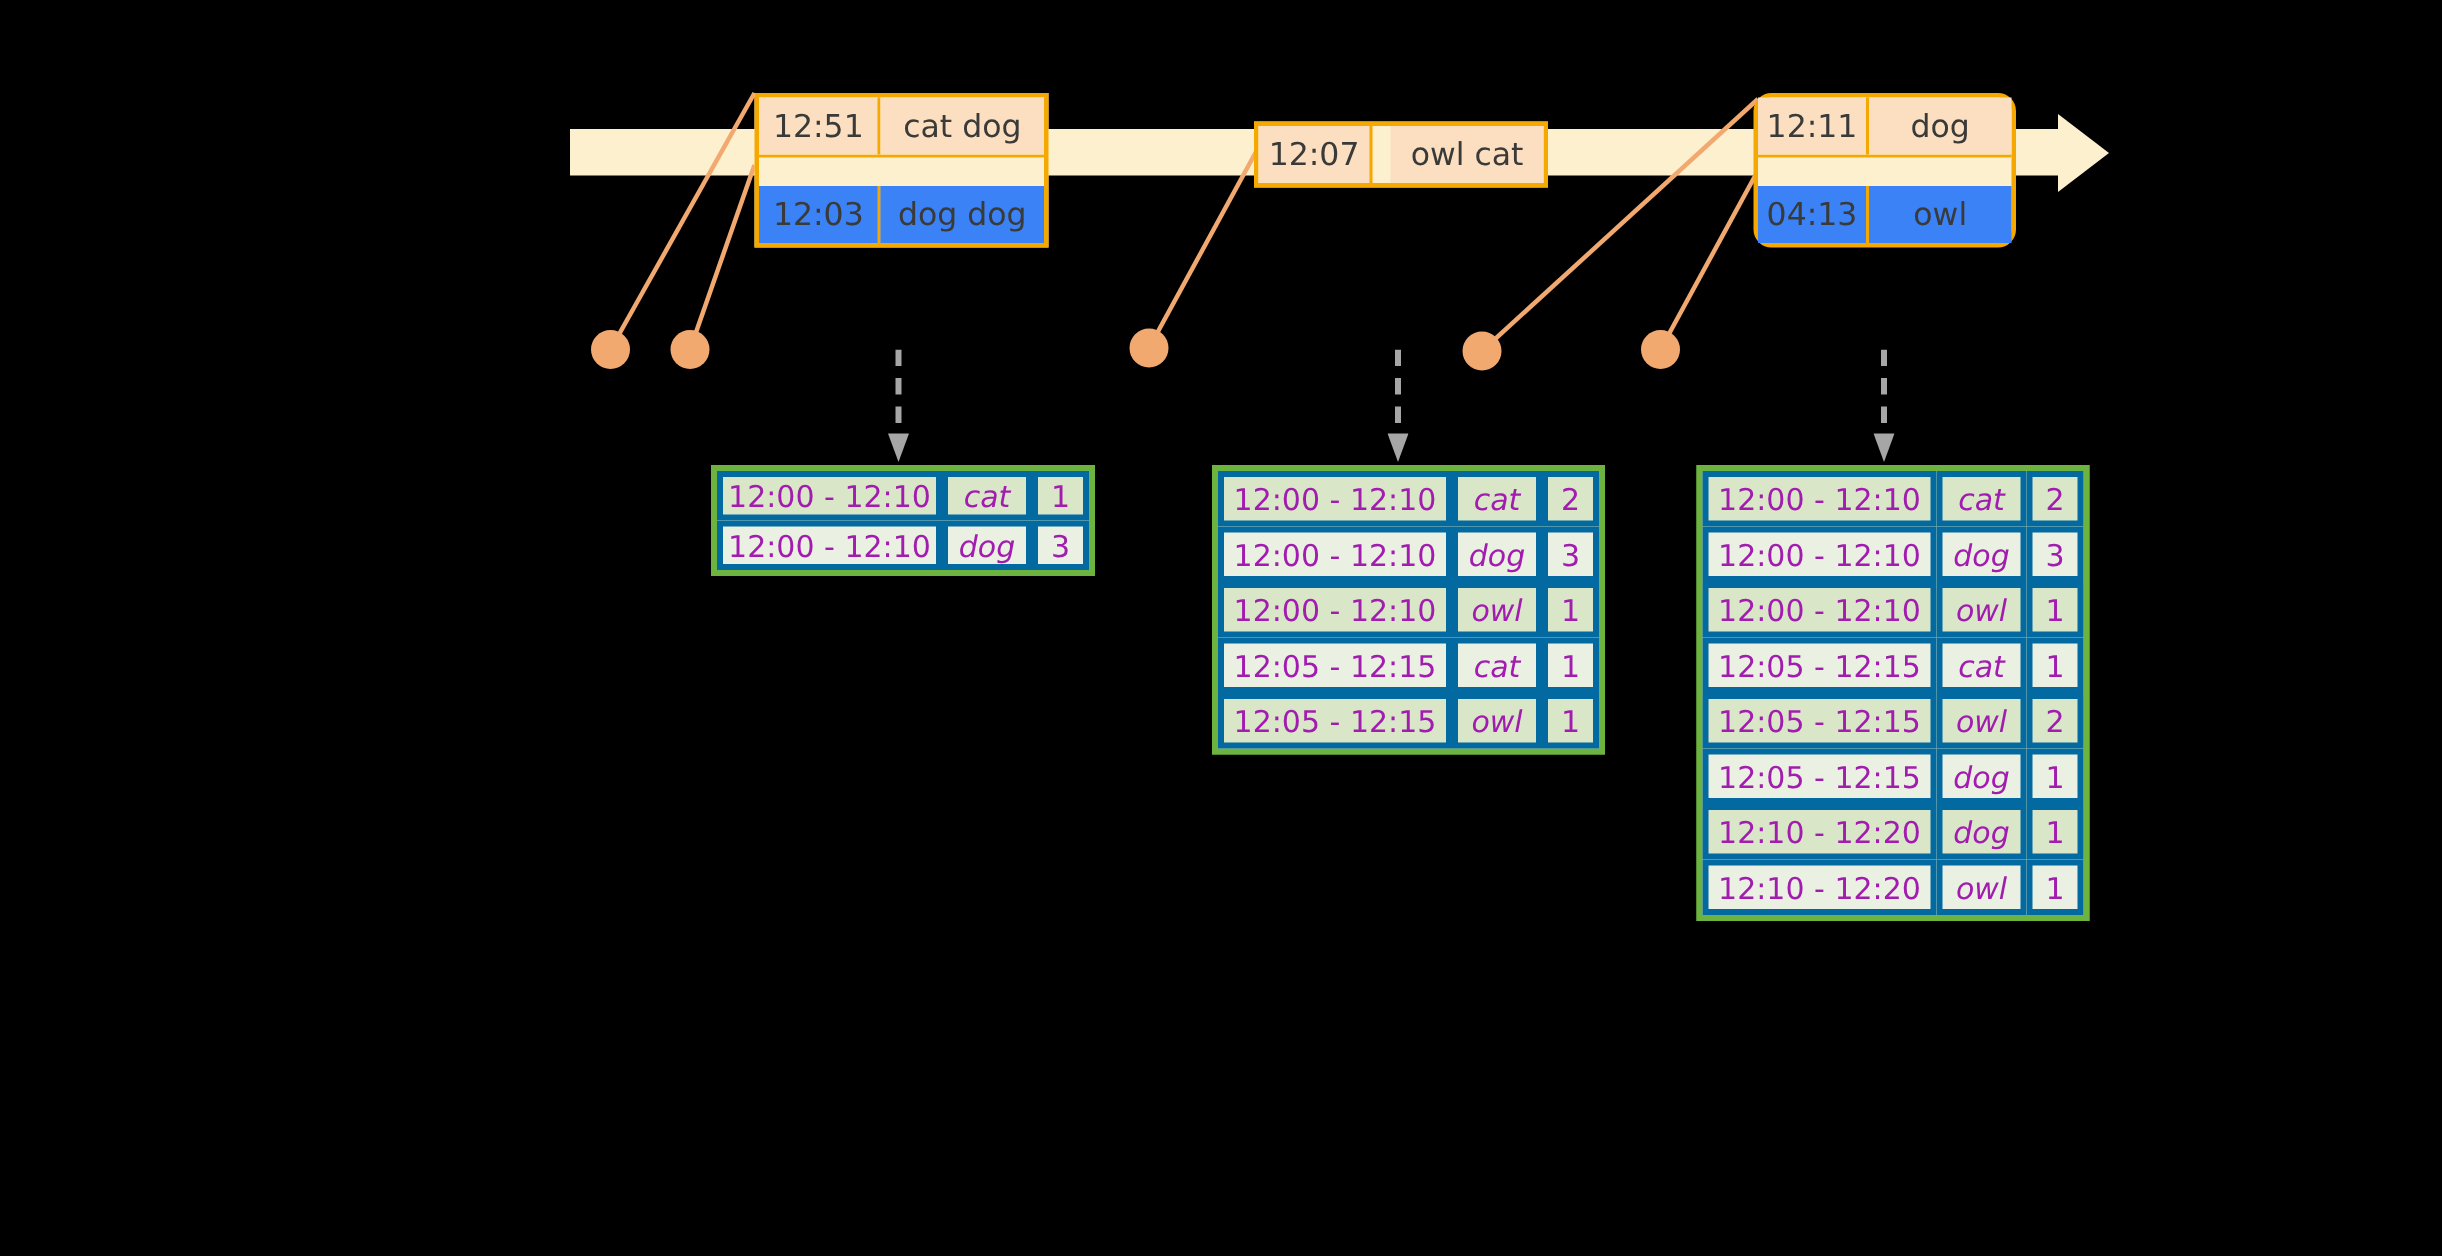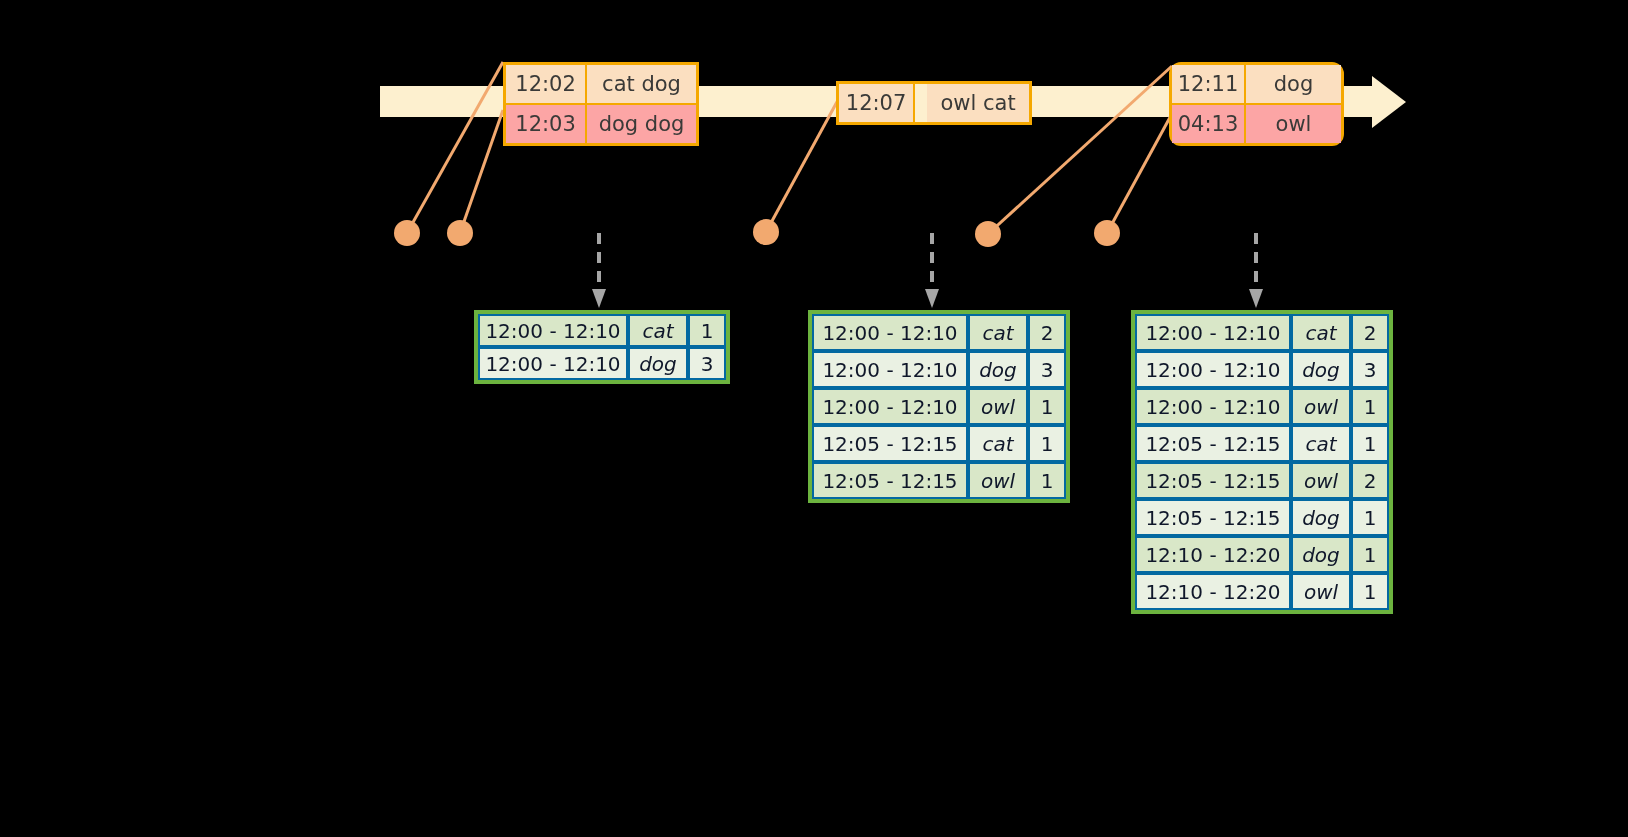--- a/index.html
+++ b/index.html
@@ -50,21 +50,21 @@
     background: #fdf0cf;
   }
   .event-row {
     display: flex;
     box-sizing: border-box;
   }
   .event-row + .event-row {
     border-top: 2px solid #f5a800;
   }
   .event-row.shade .ev-cell { background: #fbdfc0; }
-  .event-row.light .ev-cell { background: #fca5a5; }
+  .event-row.light .ev-cell { background: #3b82f6; margin-top: 19px; }
   .ev-cell {
     box-sizing: border-box;
     display: flex;
     align-items: center;
     justify-content: center;
     font-size: 21px;
     color: #3a3a38;
     height: 38px;
     white-space: nowrap;
   }
@@ -115,22 +115,22 @@
   .rt-row {
     display: flex;
   }
   .rt-cell {
     box-sizing: border-box;
     height: 33px;
     display: flex;
     align-items: center;
     justify-content: center;
     font-size: 20px;
-    color: #0f172a;
-    border: 2px solid #0369a1;
+    color: #a21caf;
+    border: 4px solid #0369a1;
     white-space: nowrap;
   }
   .rt-row.shade .rt-cell { background: #d9e7c8; }
   .rt-row.light .rt-cell { background: #eaf1e3; }
   .rt-win  { width: 150px; }
   .rt-key  { width: 60px; font-style: italic; }
   .rt-cnt  { width: 38px; }
 
   #table-1 { left: 474px; top: 310px; }
   #table-2 { left: 808px; top: 310px; }
@@ -179,21 +179,21 @@
     <line x1="7" y1="0" x2="7" y2="58" stroke="#a6a6a6" stroke-width="4" stroke-dasharray="11,8"></line>
     <polygon points="0,56 14,56 7,75" fill="#a6a6a6"></polygon>
   </svg>
   <svg class="down-arrow" style="left:1249px; top:233px; height:78px;" width="14" height="78" viewBox="0 0 14 78">
     <line x1="7" y1="0" x2="7" y2="58" stroke="#a6a6a6" stroke-width="4" stroke-dasharray="11,8"></line>
     <polygon points="0,56 14,56 7,75" fill="#a6a6a6"></polygon>
   </svg>
 
   <div class="event-group" id="group-a">
     <div class="event-row shade">
-      <div class="ev-cell ev-time">12:02</div>
+      <div class="ev-cell ev-time">12:51</div>
       <div class="ev-cell ev-words">cat dog</div>
     </div>
     <div class="event-row light">
       <div class="ev-cell ev-time">12:03</div>
       <div class="ev-cell ev-words">dog dog</div>
     </div>
   </div>
 
   <div class="event-group" id="group-b">
     <div class="event-row shade">

